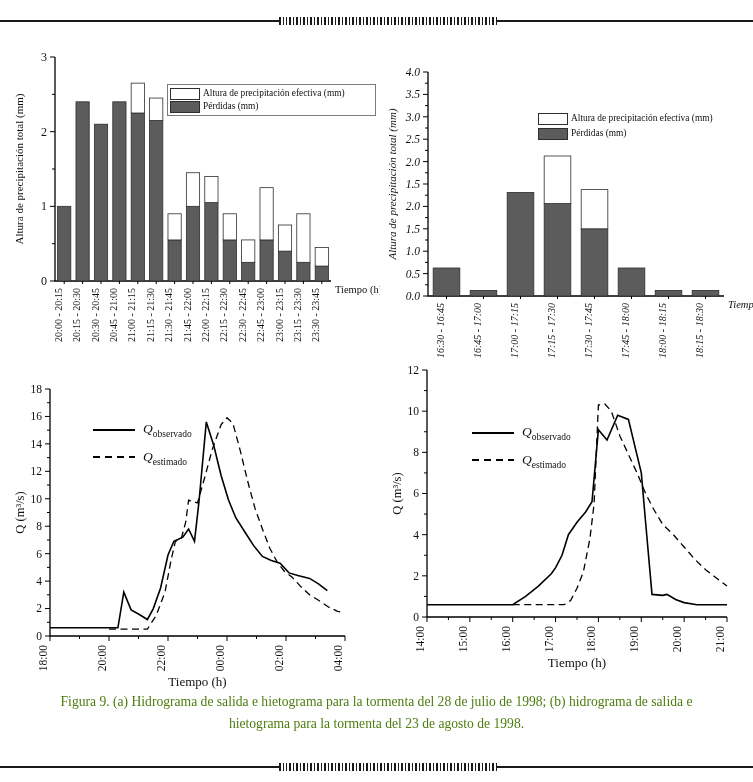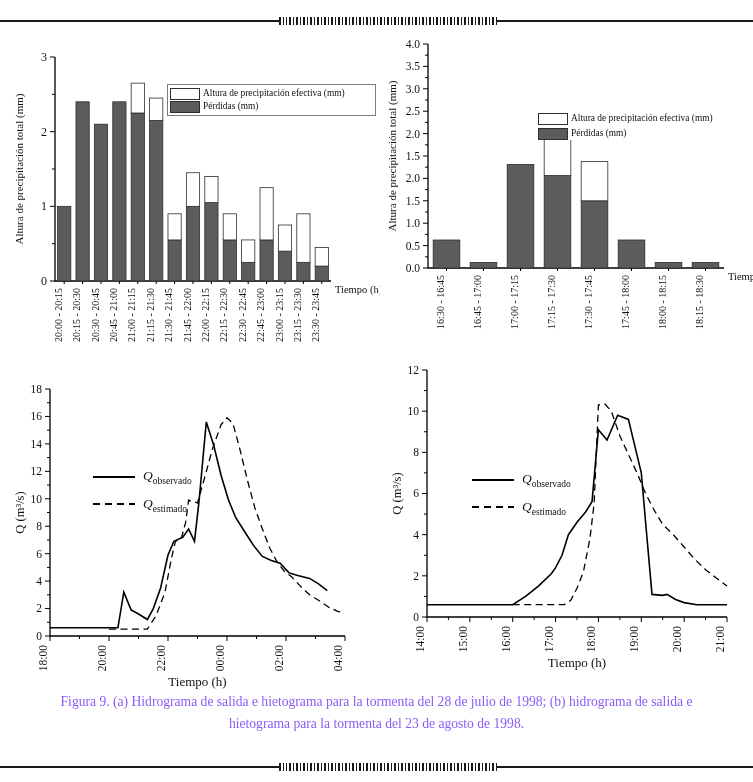--- a/index.html
+++ b/index.html
@@ -16,31 +16,31 @@
   svg{font-family:"Liberation Serif","DejaVu Serif",serif;}
   svg text{fill:#111;}
   
   .legend{position:absolute;font-size:9.4px;line-height:13px;background:#fff;}
   .legend.boxed{border:1px solid #7a7a7a;padding:2px 3px 2px 2px;}
   .lrow{display:flex;align-items:center;white-space:nowrap;}
   .swatch{display:inline-block;width:28px;height:10px;border:1px solid #2e2e2e;margin-right:3px;flex:0 0 auto;}
   .swatch.white{background:#ffffff;}
   .swatch.gray{background:#5c5c5c;}
   
-  .legend-line{position:absolute;font-size:13px;margin-top:47px;}
+  .legend-line{position:absolute;font-size:13px;}
   .legend-line .lrow{margin-bottom:10px;}
   .lsample{display:inline-block;width:42px;height:2px;margin-right:8px;flex:0 0 auto;}
   .lsample.solid{background:#000;}
   .lsample.dashed{background:repeating-linear-gradient(90deg,#000 0 7px,transparent 7px 12px);}
   .qlab i{font-size:13.5px;}
   .qlab sub{font-size:9.5px;}
   
   .caption{
     position:absolute;left:0;right:0;text-align:center;font-size:13.6px;line-height:1.6;
-    padding:0 38px;color:#8b5cf6;
+    padding:0 38px;color:#4d7c0f;
   }
   .caption-inner{max-width:676px;margin:0 auto;}
 </style>
 </head>
 <body>
 
 <div id="canvas">
 
   <div class="rule" style="top:20px;"></div>
   <div class="ornament" style="top:17px;left:279px;"></div>
@@ -110,21 +110,21 @@
         <rect x="288.776" y="168.8" width="13.248" height="48.53333333333333" fill="#ffffff" stroke="#2e2e2e" stroke-width="0.8"></rect>
         <line x1="295.40000000000003" x2="295.40000000000003" y1="236" y2="239" stroke="#000"></line>
         <text x="292.90000000000003" y="243" font-size="10" text-anchor="end" transform="rotate(-90 292.90000000000003 243)">23:15 - 23:30</text>
         <rect x="307.176" y="221.06666666666666" width="13.248" height="14.933333333333337" fill="#5c5c5c" stroke="#2e2e2e" stroke-width="0.8"></rect>
         <rect x="307.176" y="202.4" width="13.248" height="18.666666666666657" fill="#ffffff" stroke="#2e2e2e" stroke-width="0.8"></rect>
         <line x1="313.8" x2="313.8" y1="236" y2="239" stroke="#000"></line>
         <text x="311.3" y="243" font-size="10" text-anchor="end" transform="rotate(-90 311.3 243)">23:30 - 23:45</text>
         <text x="327" y="248" font-size="10.5" text-anchor="start">Tiempo (h)</text>
         <text x="15" y="124" font-size="11" text-anchor="middle" transform="rotate(-90 15 124)">Altura de precipitación total (mm)</text>
       </svg></div>
-  <div class="chart-mount" id="mount-b_hietograma" style="left:384px;top:32px;"><svg width="369" height="315">
+  <div class="chart-mount" id="mount-b_hietograma" style="left:384px;top:60px;font-style:italic;"><svg width="369" height="315">
         <path d="M44 12 L44 236 L340 236" fill="none" stroke="#000" stroke-width="1.3"></path>
         <line x1="44" x2="39" y1="12" y2="12" stroke="#000"></line>
         <text x="36" y="15.91" font-size="11.5" text-anchor="end">4.0</text>
         <line x1="44" x2="41" y1="23.2" y2="23.2" stroke="#000"></line>
         <line x1="44" x2="39" y1="34.4" y2="34.4" stroke="#000"></line>
         <text x="36" y="38.31" font-size="11.5" text-anchor="end">3.5</text>
         <line x1="44" x2="41" y1="45.599999999999994" y2="45.599999999999994" stroke="#000"></line>
         <line x1="44" x2="39" y1="56.8" y2="56.8" stroke="#000"></line>
         <text x="36" y="60.709999999999994" font-size="11.5" text-anchor="end">3.0</text>
         <line x1="44" x2="41" y1="68" y2="68" stroke="#000"></line>

